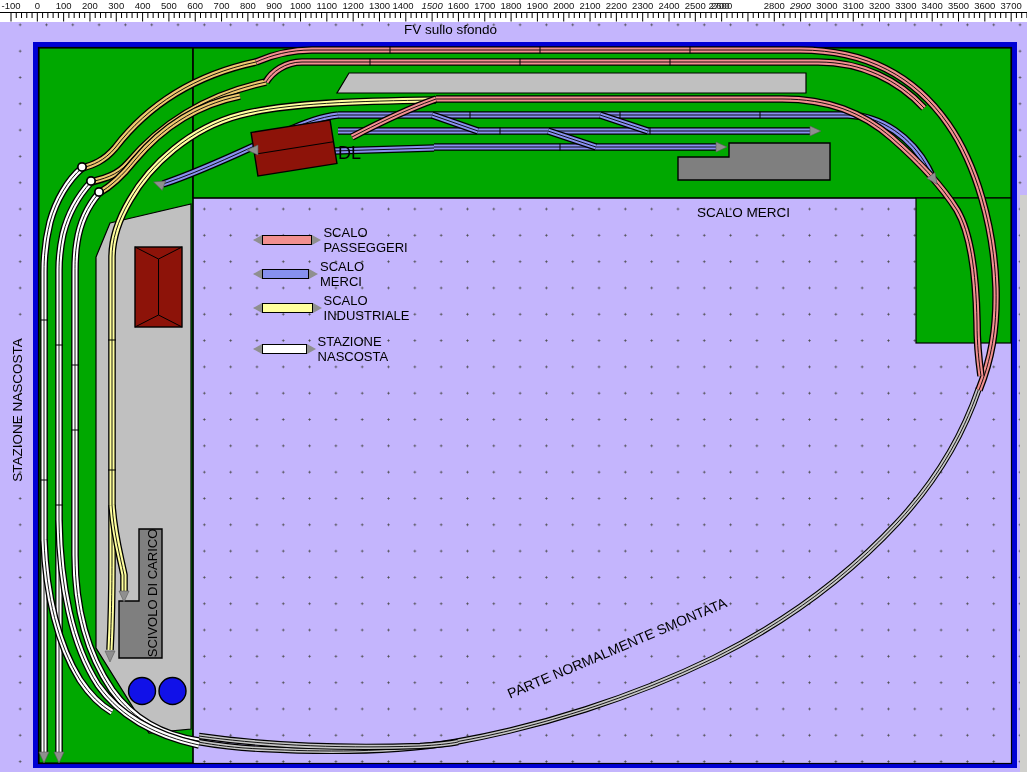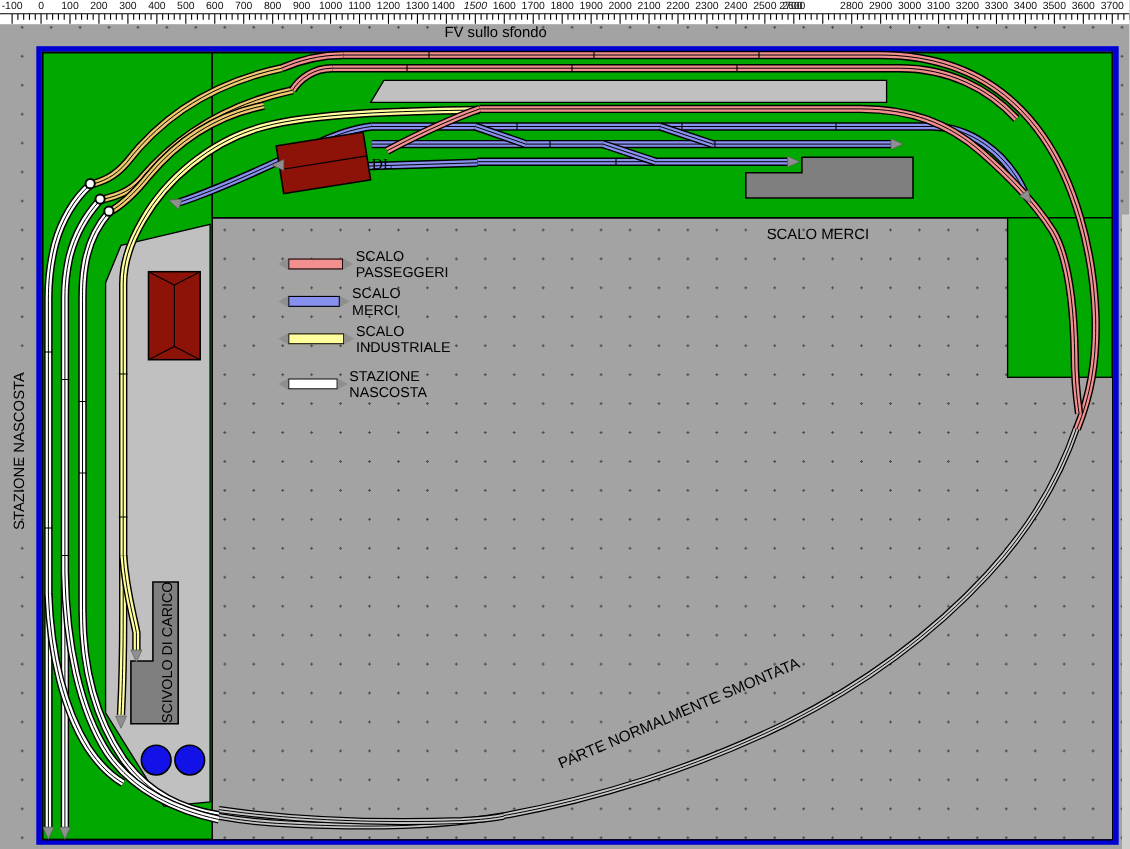--- a/index.html
+++ b/index.html
@@ -1,17 +1,17 @@
 <!DOCTYPE html>
 <html><head>
 <meta charset="utf-8">
 <style>
   html,body{margin:0;padding:0;background:#fff;}
   #stage{position:relative;width:1027px;height:772px;overflow:hidden;
-         font-family:"Liberation Sans", sans-serif;background:#a3a3a3;}
+         font-family:"Liberation Sans", sans-serif;background:#c4b5fd;}
   
   #gridbg{position:absolute;left:0;top:22px;width:1027px;height:750px;
           background-image:radial-gradient(circle,#4a4a4a 0.9px,transparent 1.1px);
           background-size:26.32px 26.32px;background-position:7px 16px;}
   
   #ruler{position:absolute;left:0;top:0;width:1027px;height:22px;background:#fff;z-index:30;}
   #ruler .num{position:absolute;top:0;transform:translateX(-50%);
               font-size:9.5px;color:#111;white-space:nowrap;}
   #ruler svg{position:absolute;left:0;top:0;}
   
@@ -29,21 +29,21 @@
   g.track.thin path.out{stroke-width:6.4;}
   g.track.thin path.mid{stroke-width:4.2;}
   .arrow{fill:#8f8f8f;stroke:#5a5a5a;stroke-width:0.6;}
   .bumper{fill:#fff;stroke:#000;stroke-width:1.8;}
   .tickmarks{stroke:#000;stroke-width:1;fill:none;}
   .bluecirc{fill:var(--circle);stroke:#000;stroke-width:1.4;}
   
   .lbl{position:absolute;color:#000;white-space:nowrap;z-index:20;}
   #title{left:404px;top:22px;font-size:13.5px;}
   #lbl-scalo-merci{left:697px;top:205px;font-size:13.5px;}
-  #lbl-dl{left:338px;top:143px;font-size:14px;font-family:Liberation Serif, serif;}
+  #lbl-dl{left:338px;top:143px;font-size:18px;}
   #lbl-stazione{left:17px;top:410px;font-size:13.5px;transform:translate(-50%,-50%) rotate(-90deg);}
   #lbl-scivolo{left:152px;top:593px;font-size:13px;transform:translate(-50%,-50%) rotate(-90deg);z-index:21;}
   #lbl-parte{left:617px;top:648px;font-size:14px;transform:translate(-50%,-50%) rotate(-23deg);}
   
   #legend{position:absolute;left:262px;top:226px;z-index:20;}
   .leg-row{position:absolute;left:0;display:flex;align-items:center;gap:11px;height:15px;}
   .leg-swatch{position:relative;width:64px;height:8px;border:1.7px solid #000;background:#ccc;}
   .leg-swatch::before,.leg-swatch::after{content:"";position:absolute;top:50%;width:0;height:0;
       border-top:5px solid transparent;border-bottom:5px solid transparent;transform:translateY(-50%);}
   .leg-swatch::before{left:-10px;border-right:9px solid #8f8f8f;}
@@ -81,21 +81,21 @@
       <span class="num" style="left: 537.4px;">1900</span>
       <span class="num" style="left: 563.72px;">2000</span>
       <span class="num" style="left: 590.04px;">2100</span>
       <span class="num" style="left: 616.36px;">2200</span>
       <span class="num" style="left: 642.68px;">2300</span>
       <span class="num" style="left: 669px;">2400</span>
       <span class="num" style="left: 695.32px;">2500</span>
       <span class="num" style="left: 721.64px;">2600</span>
       <span class="num" style="left: 719px; text-align: center;">2700</span>
       <span class="num" style="left: 774.28px;">2800</span>
-      <span class="num" style="left: 800.6px;">2900</span>
+      <span class="num" style="left: 800.6px; font-style: italic;">2900</span>
       <span class="num" style="left: 826.92px;">3000</span>
       <span class="num" style="left: 853.24px;">3100</span>
       <span class="num" style="left: 879.56px;">3200</span>
       <span class="num" style="left: 905.88px;">3300</span>
       <span class="num" style="left: 932.2px;">3400</span>
       <span class="num" style="left: 958.52px;">3500</span>
       <span class="num" style="left: 984.84px;">3600</span>
       <span class="num" style="left: 1011.16px;">3700</span>
       <span class="num" style="left: 1037.48px;">3800</span>
       <svg width="1027" height="22">

